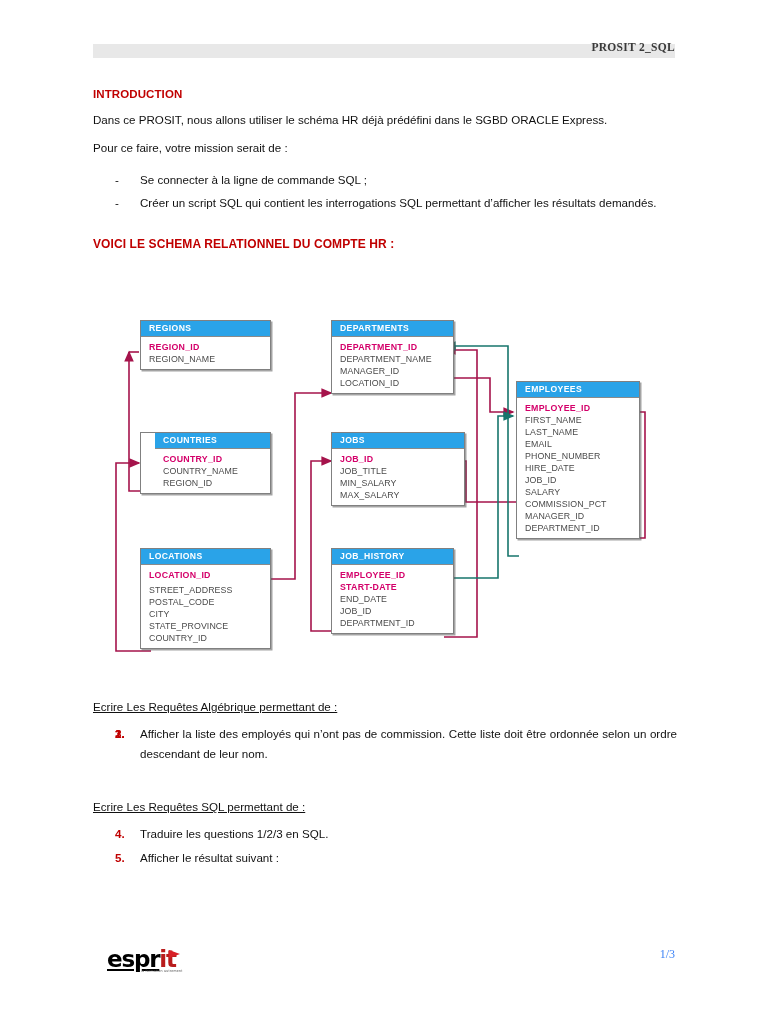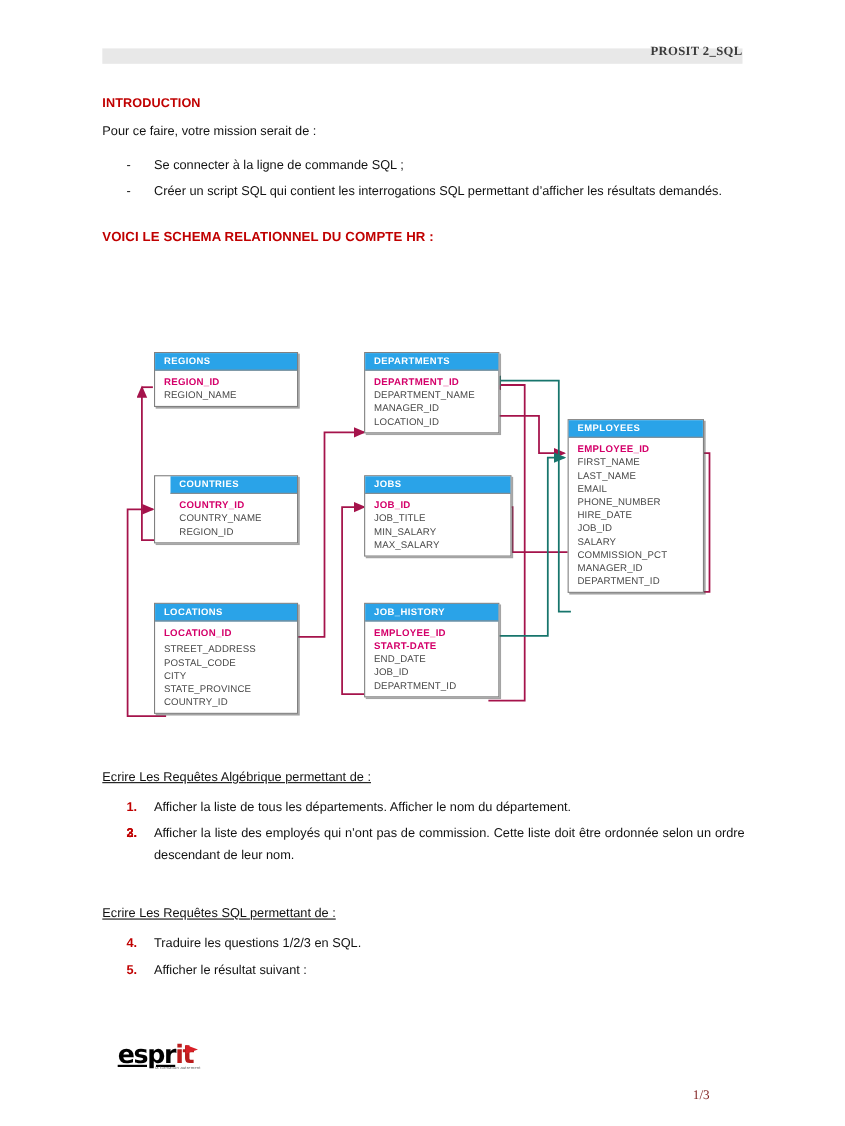--- a/index.html
+++ b/index.html
@@ -197,35 +197,35 @@
     font-size: 3.6px;
     color: #555;
     letter-spacing: .25px;
     white-space: nowrap;
   }
   .page-num {
     position: absolute;
     left: 600px;
     top: 947px;
     width: 75px;
-    text-align: center;
+    text-align: right;
     font-family: "Liberation Serif", serif;
     font-size: 12px;
-    color: #7f1d1d;
-    margin-top: 41px;
+    color: #3b82f6;
   }
 </style>
 </head>
 <body>
 
 <div class="header-band"></div>
 <div class="header-title">PROSIT 2_SQL</div>
 
 <div class="doc">
   <p class="h-red">INTRODUCTION</p>
+  <p class="para">Dans ce PROSIT, nous allons utiliser le schéma HR déjà prédéfini dans le SGBD ORACLE Express.</p>
   <p class="para">Pour ce faire, votre mission serait de :</p>
 
   <ul class="dashlist">
     <li class="dashitem">
       <span class="dash">-</span>
       <span>Se connecter à la ligne de commande SQL ;</span>
     </li>
     <li class="dashitem">
       <span class="dash">-</span>
       <span>Créer un script SQL qui contient les interrogations SQL permettant d’afficher les résultats demandés.</span>
@@ -348,21 +348,20 @@
     <div class="fld">JOB_ID</div>
     <div class="fld">DEPARTMENT_ID</div>
   </div>
 </div>
 
 <div class="doc2">
   <p class="ul-head">Ecrire Les Requêtes Algébrique permettant de :</p>
   <ol class="numlist">
     <li class="numitem">
       <span class="num">1.</span>
-      <span>Afficher la liste de tous les départements. Afficher le nom du département.</span>
     </li>
     <li class="numitem">
       <span class="num">2.</span>
     </li>
     <li class="numitem">
       <span class="num">3.</span>
       <span>Afficher la liste des employés qui n’ont pas de commission. Cette liste doit être ordonnée selon un ordre descendant de leur nom.</span>
     </li>
   </ol>
 

